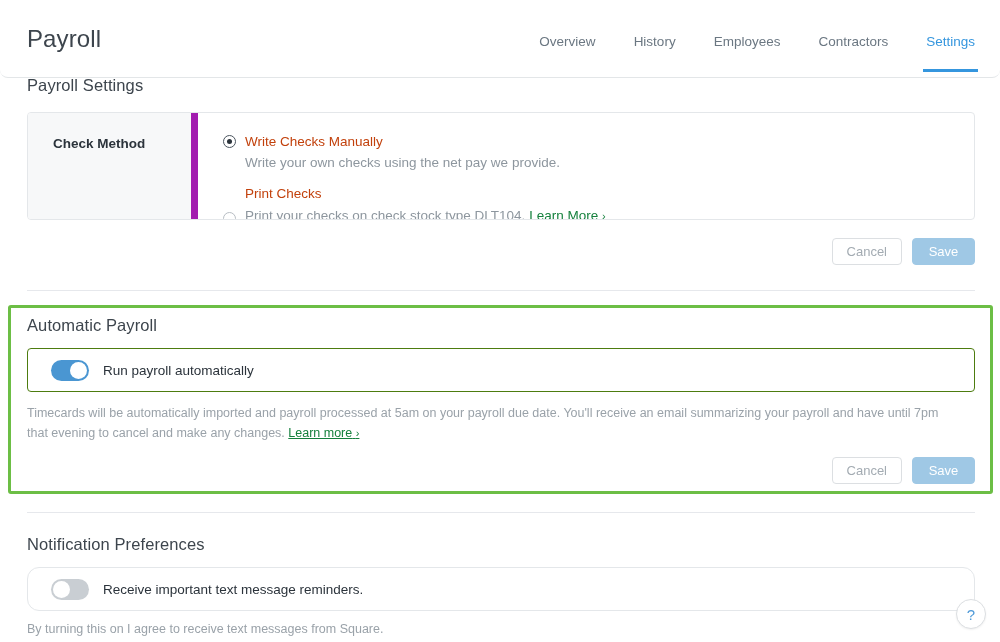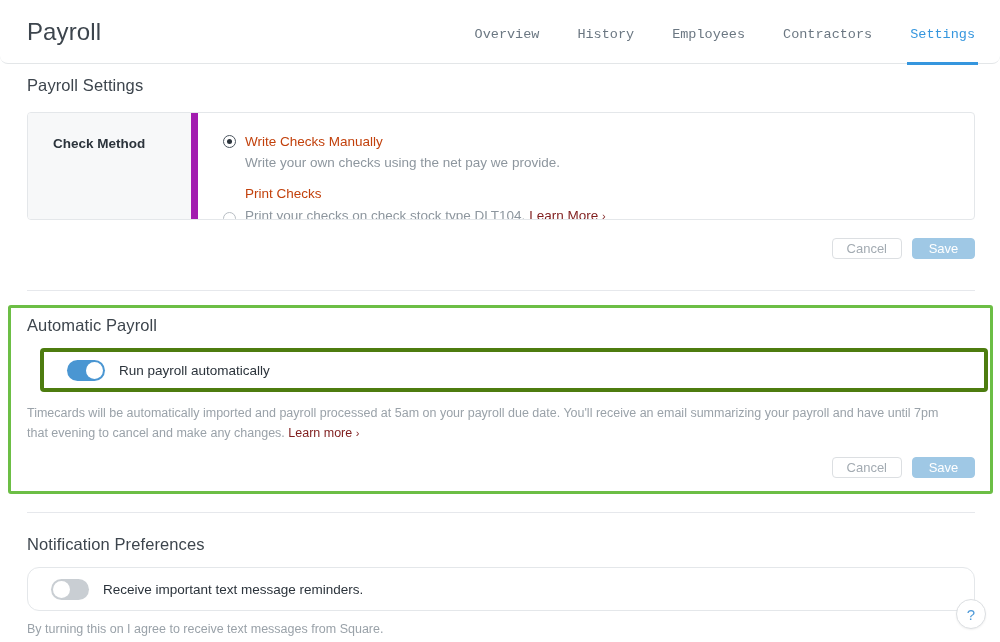--- a/index.html
+++ b/index.html
@@ -11,36 +11,36 @@
     color: #2e3b47;
     overflow: hidden;
   }
 
   .page { position: relative; width: 1000px; height: 642px; background:#fff; }
 
   
   .header {
     position: absolute;
     left: 0; top: 0;
-    width: 1000px; height: 64px;
+    width: 1000px; height: 78px;
     border-bottom: 1px solid #e3e6e8;
     border-radius: 8px;
   }
   .header-inner {
     position: absolute;
     left: 27px; right: 25px; top: 0; bottom: 0;
     display: flex; align-items: center; justify-content: space-between;
   }
   .app-title {
     font-size: 24px;
     font-weight: 400;
     color: #3d454d;
     letter-spacing: .1px;
   }
-  .tabs { display: flex; align-items: flex-end; height: 64px; font-family: Liberation Mono, monospace; }
+  .tabs { display: flex; align-items: flex-end; height: 64px; }
   .tab {
     font-size: 13.5px;
     color: #6b7782;
     padding: 0 0 22px 0;
     margin-left: 38px;
     cursor: pointer;
     position: relative;
     line-height: 1;
     display: flex; align-items: flex-end; height: 100%;
     padding-bottom: 22px;
@@ -107,36 +107,36 @@
     content: "";
     position: absolute;
     left: 3px; top: 3px;
     width: 5px; height: 5px;
     border-radius: 50%;
     background: #2b333b;
   }
   .radio-texts { line-height: 1.35; }
   .radio-title { font-size: 13.5px; color: #c2410c; }
   .radio-sub { font-size: 13.5px; color: #8d969e; margin-top: 3px; }
-  .link { color: #7f1d1d; cursor: pointer; }
+  .link { color: #15803d; cursor: pointer; text-decoration: underline; }
   .link .chev { font-size: 11px; }
 
   
   .btn-row-1 {
     position: absolute;
     right: 25px; top: 238px;
     display: flex; gap: 10px;
   }
   .btn-row-2 {
     position: absolute;
     right: 25px; top: 457px;
     display: flex; gap: 10px;
   }
   .btn {
-    height: 21px;
+    height: 27px;
     min-width: 63px;
     border-radius: 4px;
     font-size: 13px;
     display: flex; align-items: center; justify-content: center;
     cursor: pointer;
     padding: 0 14px;
   }
   .btn-cancel {
     background: #fff;
     border: 1px solid #dcdfe2;
@@ -167,23 +167,23 @@
     border: 3px solid #6cbe45;
     border-radius: 3px;
     background: transparent;
   }
 
   
   .auto-title { position: absolute; left: 27px; top: 316px; }
 
   .toggle-card {
     position: absolute;
-    left: 40px; top: 348px;
+    left: 27px; top: 348px;
     width: 948px; height: 44px;
-    border: 4px solid #4d7c0f;
+    border: 1px solid #4d7c0f;
     border-radius: 4px;
     background: #fff;
     display: flex; align-items: center;
     padding-left: 23px;
   }
   .toggle {
     width: 38px; height: 21px;
     border-radius: 11px;
     position: relative;
     cursor: pointer;

